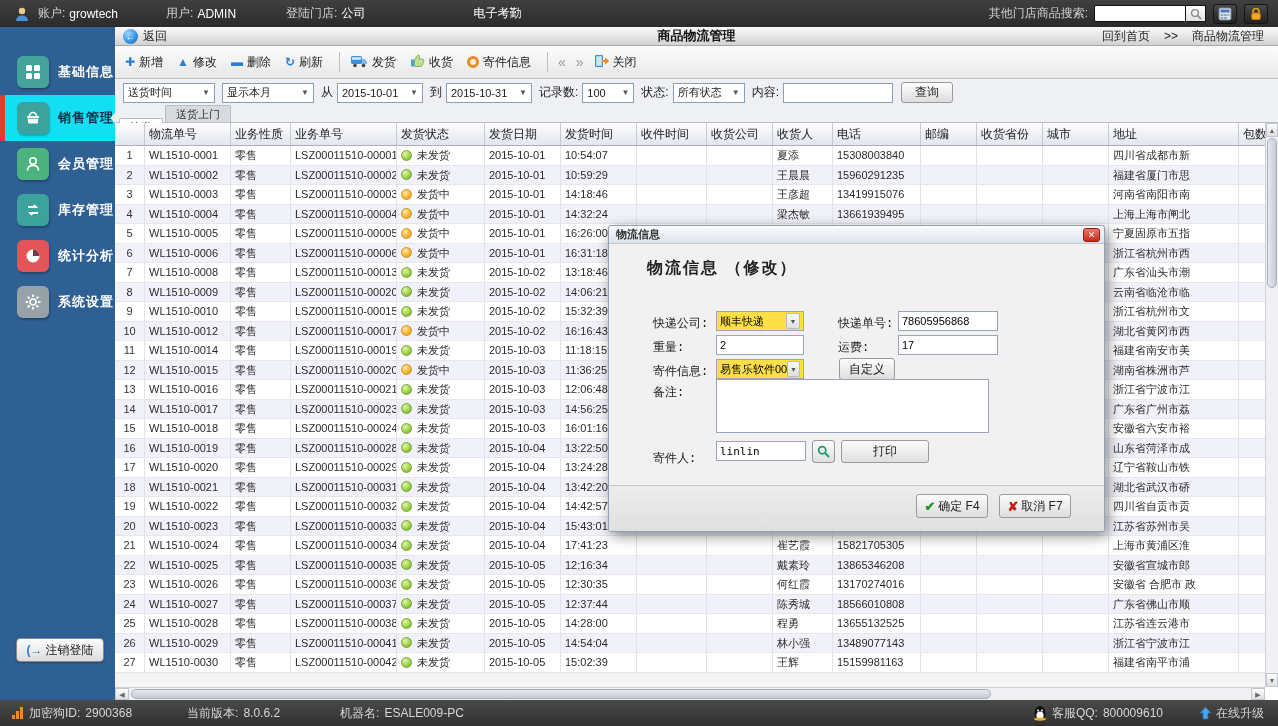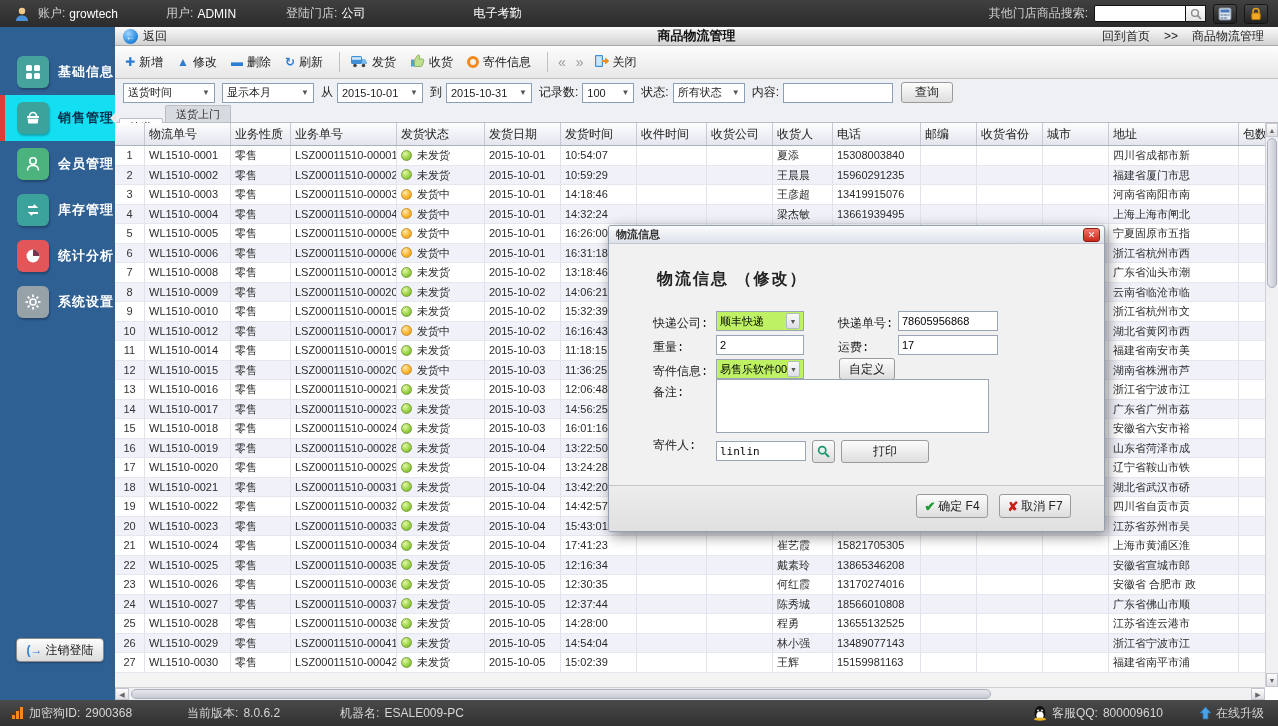--- a/index.html
+++ b/index.html
@@ -103,23 +103,23 @@
   .sb-gap1 { margin-left:55px; } .sb-gap2 { margin-left:60px; }
   .sb-site { margin-left:90px; display:flex; align-items:center; }
   .sb-right { margin-left:auto; display:flex; align-items:center; }
   .sb-up { margin:0 14px 0 36px; display:flex; align-items:center; }
 
   
   .modal { position:absolute; left:608px; top:225px; width:497px; height:307px; background:#f1f1f1; border:1px solid #93a1b3; border-radius:3px; box-shadow:3px 4px 14px rgba(0,0,0,.45); z-index:10; }
   .m-titlebar { height:18px; background:linear-gradient(#fbfcfd,#dde2ea); border-bottom:1px solid #c2c8d2; border-radius:3px 3px 0 0; display:flex; align-items:center; padding:0 4px 0 7px; }
   .m-title { font-size:11px; font-weight:bold; color:#333; }
   .m-close { margin-left:auto; width:17px; height:14px; background:linear-gradient(#f2766a,#c8281c); border:1px solid #8d1b12; border-radius:3px; color:#fff; font-size:9px; line-height:12px; text-align:center; cursor:pointer; }
-  .m-heading { position:absolute; left:38px; top:43px; font-size:16px; font-weight:bold; color:#222; letter-spacing:2px;margin-left:10px; }
+  .m-heading { position:absolute; left:38px; top:32px; font-size:16px; font-weight:bold; color:#222; letter-spacing:2px; }
   .m-lbl { position:absolute; font-size:12px; color:#222;font-family:Liberation Mono, monospace; }
-  .m-sel { position:absolute; width:88px; height:20px; background:#bef264; border:1px solid #9aa6b5; display:flex; align-items:center; font-size:11px; padding:0 3px; cursor:pointer; }
+  .m-sel { position:absolute; width:88px; height:20px; background:#fde047; border:1px solid #9aa6b5; display:flex; align-items:center; font-size:11px; padding:0 3px; cursor:pointer; }
   .m-sel .sarr { margin-left:auto; width:14px; height:16px; background:linear-gradient(#fafafa,#dcdfe5); border:1px solid #b6bcc6; border-radius:2px; font-size:7px; color:#555; text-align:center; line-height:15px; }
   .m-inp { position:absolute; height:20px; border:1px solid #9aa6b5; background:#fff; font-size:11px; padding:0 3px; font-family:"Liberation Sans","DejaVu Sans",sans-serif; }
   .m-btn { position:absolute; background:linear-gradient(#fcfcfc,#dedede); border:1px solid #9a9a9a; border-radius:3px; font-size:12px; color:#222; display:flex; align-items:center; justify-content:center; cursor:pointer; }
   .m-textarea { position:absolute; left:107px; top:153px; width:273px; height:54px; border:1px solid #9aa6b5; background:#fff; resize:none; font-size:11px; font-family:"Liberation Sans","DejaVu Sans",sans-serif; }
   .m-footer { position:absolute; left:0; right:0; bottom:0; height:46px; background:linear-gradient(#ededed,#e0e0e0); border-top:1px solid #c6c6c6; border-radius:0 0 3px 3px; }
   .m-ok, .m-cancel { position:absolute; width:72px; height:24px; }
   .m-ok { left:307px; top:268px; }
   .m-cancel { left:390px; top:268px; }
   .ck { color:#1d9b35; font-weight:bold; margin-right:3px; font-size:13px; }
   .cx { color:#c81e14; font-weight:bold; margin-right:3px; font-size:13px; }
@@ -1012,21 +1012,21 @@
     <span class="m-lbl" style="left:44px; top:137px;">寄件信息:</span>
     <span class="m-sel" style="left:107px; top:133px;">
         <span style="overflow:hidden;white-space:nowrap">易售乐软件001</span>
         <span class="sarr">▼</span>
       </span>
     <button class="m-btn" style="left:230px; top:132px; width:56px; height:22px;">自定义</button>
 
     <span class="m-lbl" style="left:44px; top:158px;">备注:</span>
     <textarea class="m-textarea" style=""></textarea>
 
-    <span class="m-lbl" style="left:44px; top:211px;">寄件人:</span>
+    <span class="m-lbl" style="left:44px; top:224px;">寄件人:</span>
     <input class="m-inp mono" style="left: 107px; top: 215px; width: 90px;" value="linlin">
     <button class="m-btn" style="left:203px; top:214px; width:23px; height:23px;">
         <svg width="13" height="13" viewBox="0 0 13 13">
           <circle cx="5.2" cy="5.2" r="3.6" fill="none" stroke="#1d9b6c" stroke-width="1.7"></circle>
           <line x1="8" y1="8" x2="12" y2="12" stroke="#1d9b6c" stroke-width="2"></line>
         </svg>
       </button>
     <button class="m-btn" style="left:232px; top:214px; width:88px; height:23px;">打印</button>
 
     <div class="m-footer"></div>

